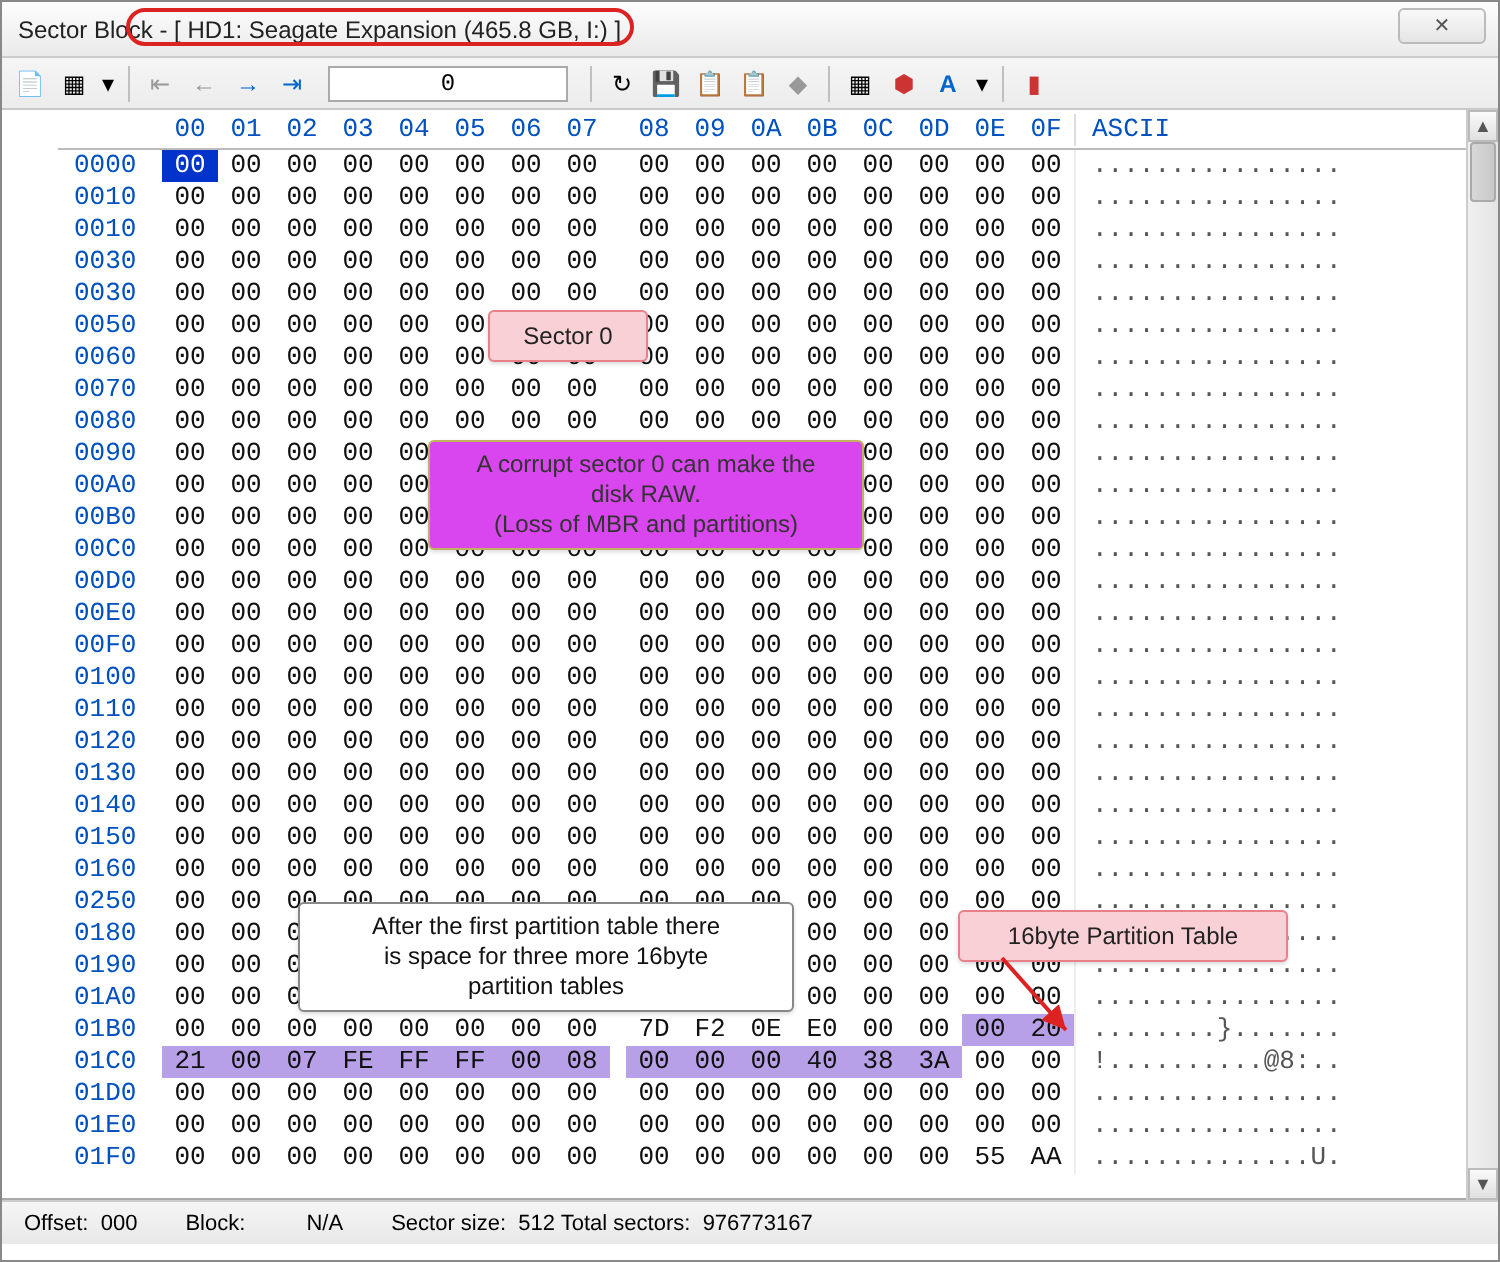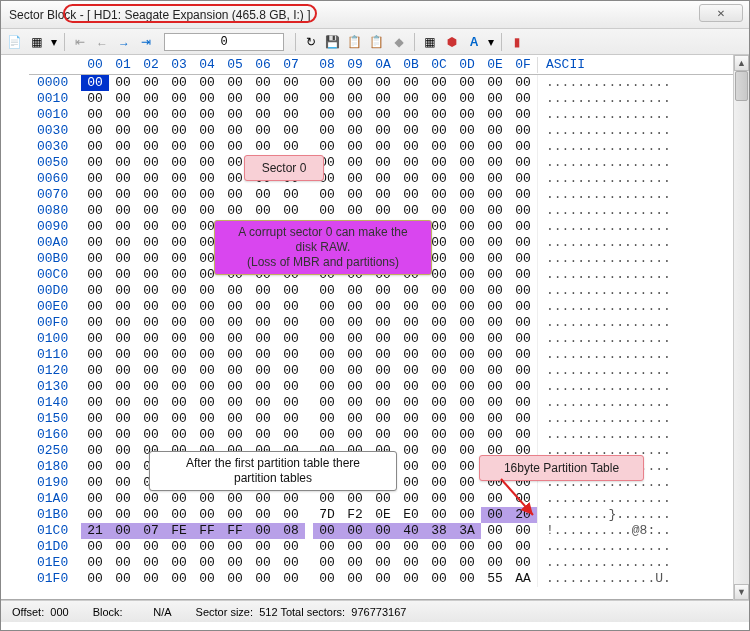--- a/index.html
+++ b/index.html
@@ -792,20 +792,21 @@
     <defs>
         <marker id="ah" markerWidth="8" markerHeight="8" refX="6" refY="3" orient="auto">
           <path d="M0,0 L6,3 L0,6 Z" fill="#d22"></path>
         </marker>
       </defs>
     <line x1="10" y1="4" x2="42" y2="40" stroke="#d22" stroke-width="2" marker-end="url(#ah)"></line>
   </svg>
 
   <div class="ann ann-white" style="left:100px; top:396px; width:248px; line-height:15px;">
     <div>After the first partition table there</div>
+    <div>is space for three more 16byte</div>
     <div>partition tables</div>
   </div>
 </div>
 
 <div class="scrollbar">
   <div class="sb-btn">▲</div>
   <div class="sb-thumb"></div>
   <div class="sb-btn" style="position:absolute;bottom:0;left:0;right:0">▼</div>
 </div>
 

